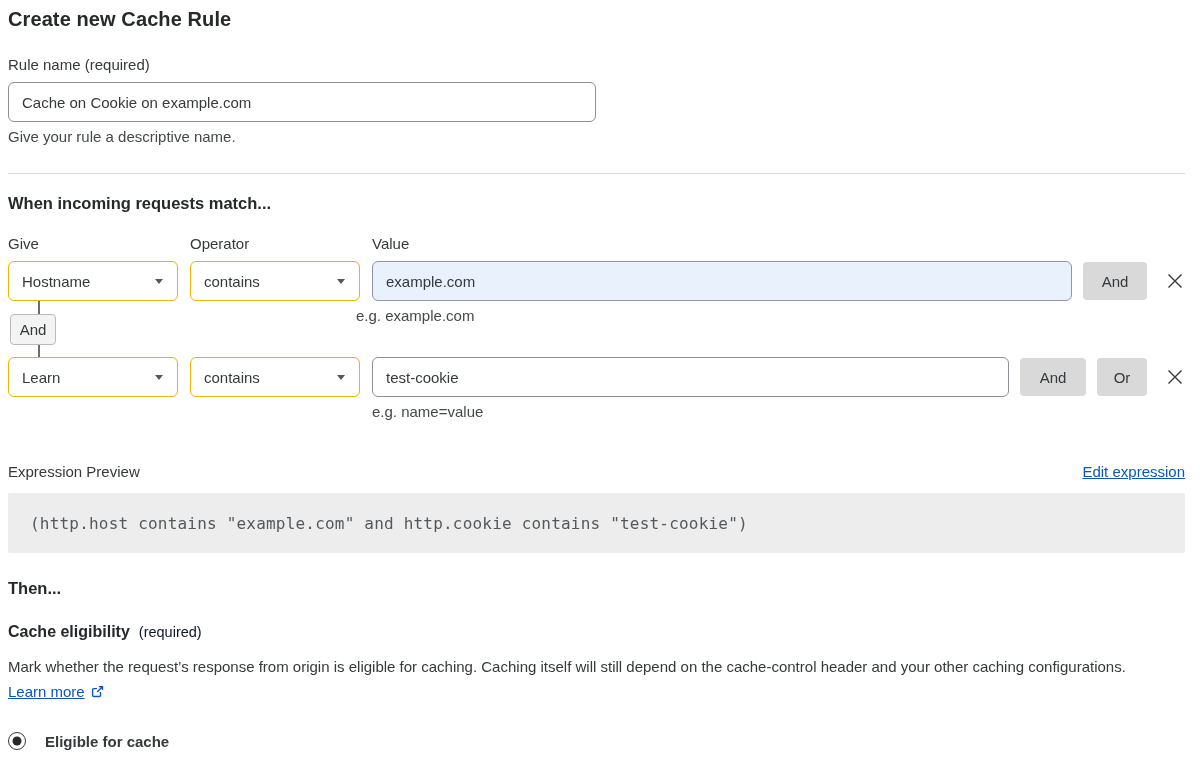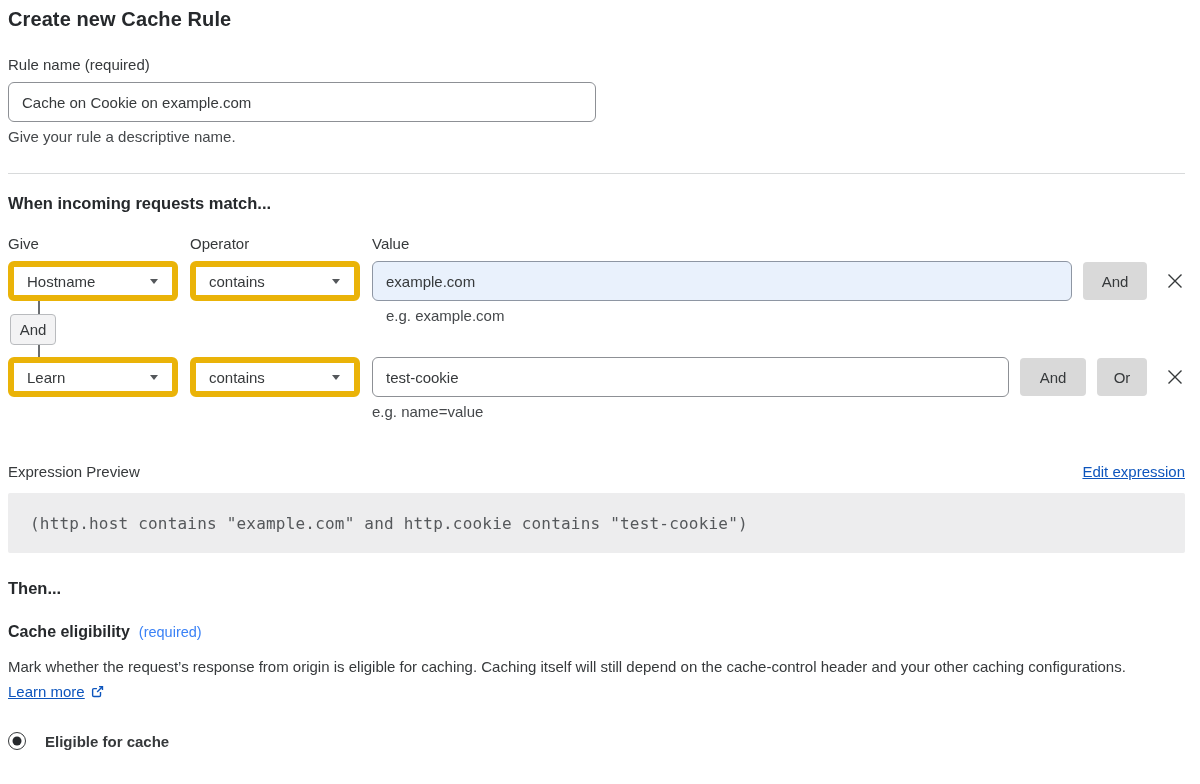--- a/index.html
+++ b/index.html
@@ -28,21 +28,21 @@
 
   .section-heading { font-size: 16.5px; font-weight: 700; color: #26292c; }
   .match-heading { margin-top: 20px; }
 
   .cond-labels { display: flex; margin-top: 22px; }
   .cond-labels .col1 { width: 182px; }
   .cond-labels .col2 { width: 182px; }
 
   .cond-row { display: flex; align-items: center; margin-top: 9px; }
   .select {
-    width: 170px; height: 40px; border: 6px solid #eab308; border-radius: 6px;
+    width: 170px; height: 40px; border: 1px solid #eab308; border-radius: 6px;
     display: flex; align-items: center; justify-content: space-between;
     padding: 0 14px 0 13px; font-size: 15px; background: #fff; cursor: pointer;
     flex: 0 0 170px; margin-right: 12px;
   }
   .caret {
     width: 0; height: 0;
     border-left: 4.5px solid transparent; border-right: 4.5px solid transparent;
     border-top: 5.5px solid #54575b;
   }
   .value-input { flex: 1 1 auto; }
@@ -62,38 +62,38 @@
   }
 
   .between { position: relative; height: 56px; }
   .connector-line { position: absolute; left: 30px; top: 0; width: 2px; height: 56px; background: #6a6d70; }
   .connector-chip {
     position: absolute; left: 2px; top: 13px; width: 46px; height: 31px;
     background: #f3f3f4; border: 1px solid #b9bbbe; border-radius: 4px;
     display: flex; align-items: center; justify-content: center;
     font-size: 15px; color: #36393b;
   }
-  .between .value-hint { position: absolute; left: 378px; top: 6px; }
+  .between .value-hint { position: absolute; left: 348px; top: 6px; }
   .value-hint { font-size: 15px; color: #45484b; }
   .hint-row { margin-top: 6px; padding-left: 364px; }
 
   .expr-label-row { display: flex; justify-content: space-between; align-items: baseline; margin-top: 43px; }
   .expr-label { font-size: 15px; color: #36393b; }
   .link { color: #0d55bd; text-decoration: underline; font-size: 15px; cursor: pointer; }
   .code-block {
     margin-top: 13px; height: 60px; background: #ededee; border-radius: 2px;
     display: flex; align-items: center; padding: 0 22px;
   }
   .code-text { font-family: "DejaVu Sans Mono", monospace; font-size: 16px; color: #55585b; letter-spacing: .2px; white-space: pre; }
 
   .then-heading { margin-top: 26px; }
 
   .elig-heading-row { margin-top: 25px; display: flex; align-items: baseline; }
   .elig-heading { font-size: 16px; font-weight: 700; color: #26292c; }
-  .required-note { font-size: 14.5px; color: #3b82f6; margin-left: 9px; }
+  .required-note { font-size: 14.5px; color: #0f172a; margin-left: 9px; }
 
   .description { margin-top: 14px; font-size: 15px; line-height: 24.5px; color: #36393b; max-width: 1165px; }
   .learn-more { white-space: nowrap; }
   .ext-icon { display: inline-block; vertical-align: -2px; margin-left: 5px; }
 
   .radio-row { display: flex; align-items: center; margin-top: 26px; cursor: pointer; }
   .radio-row.first { margin-top: 23px; }
   .radio {
     width: 18px; height: 18px; border-radius: 50%; border: 1.5px solid #85888c;
     background: #fff; flex: 0 0 auto; margin-right: 19px; position: relative;

